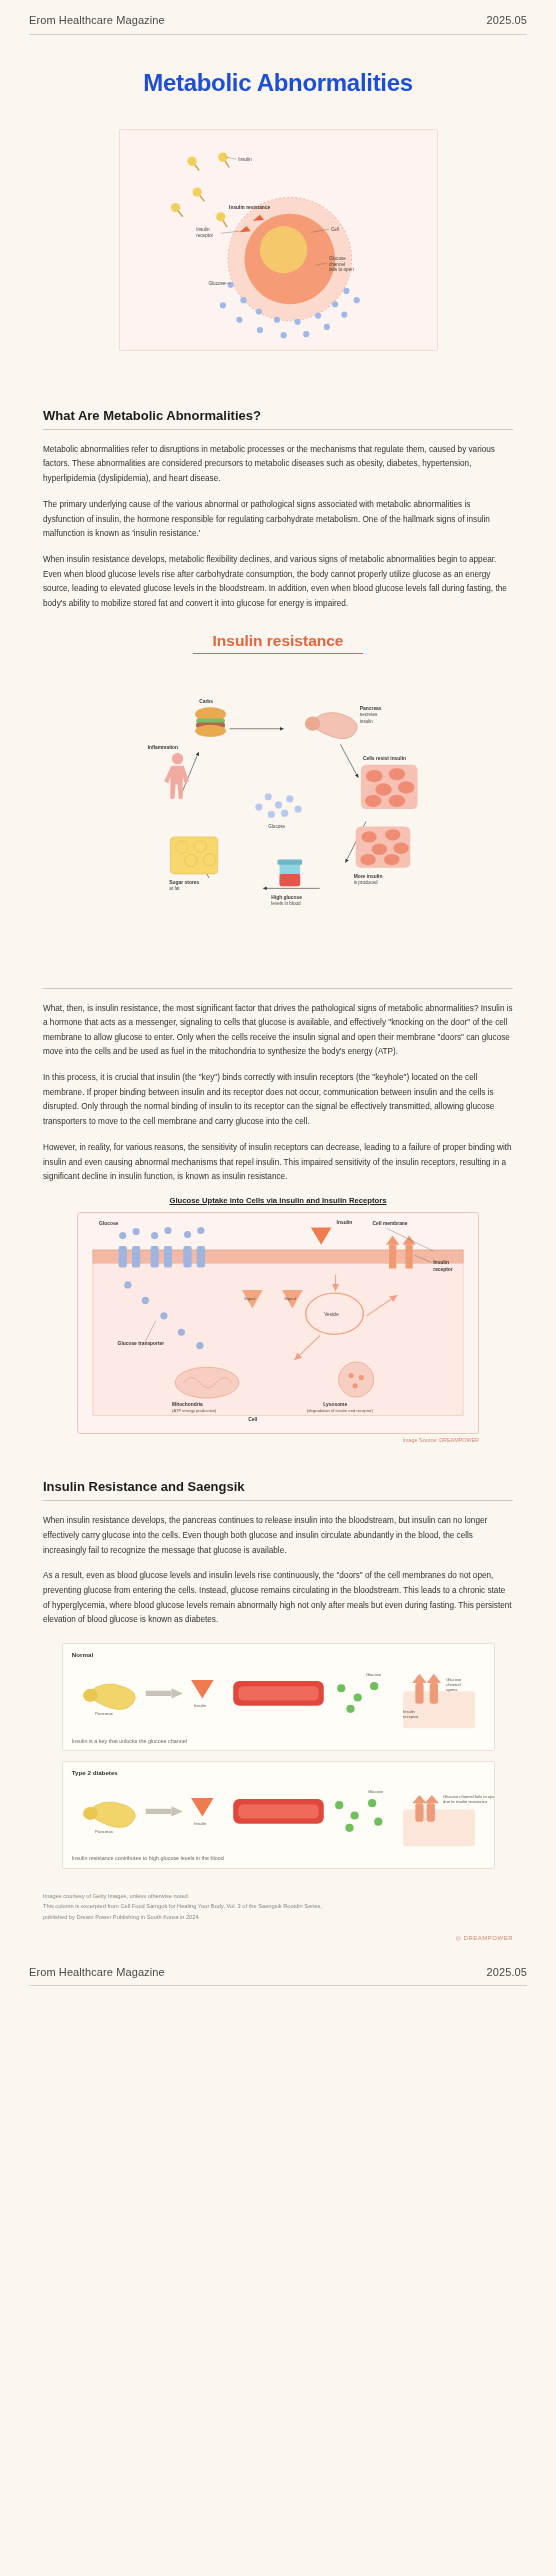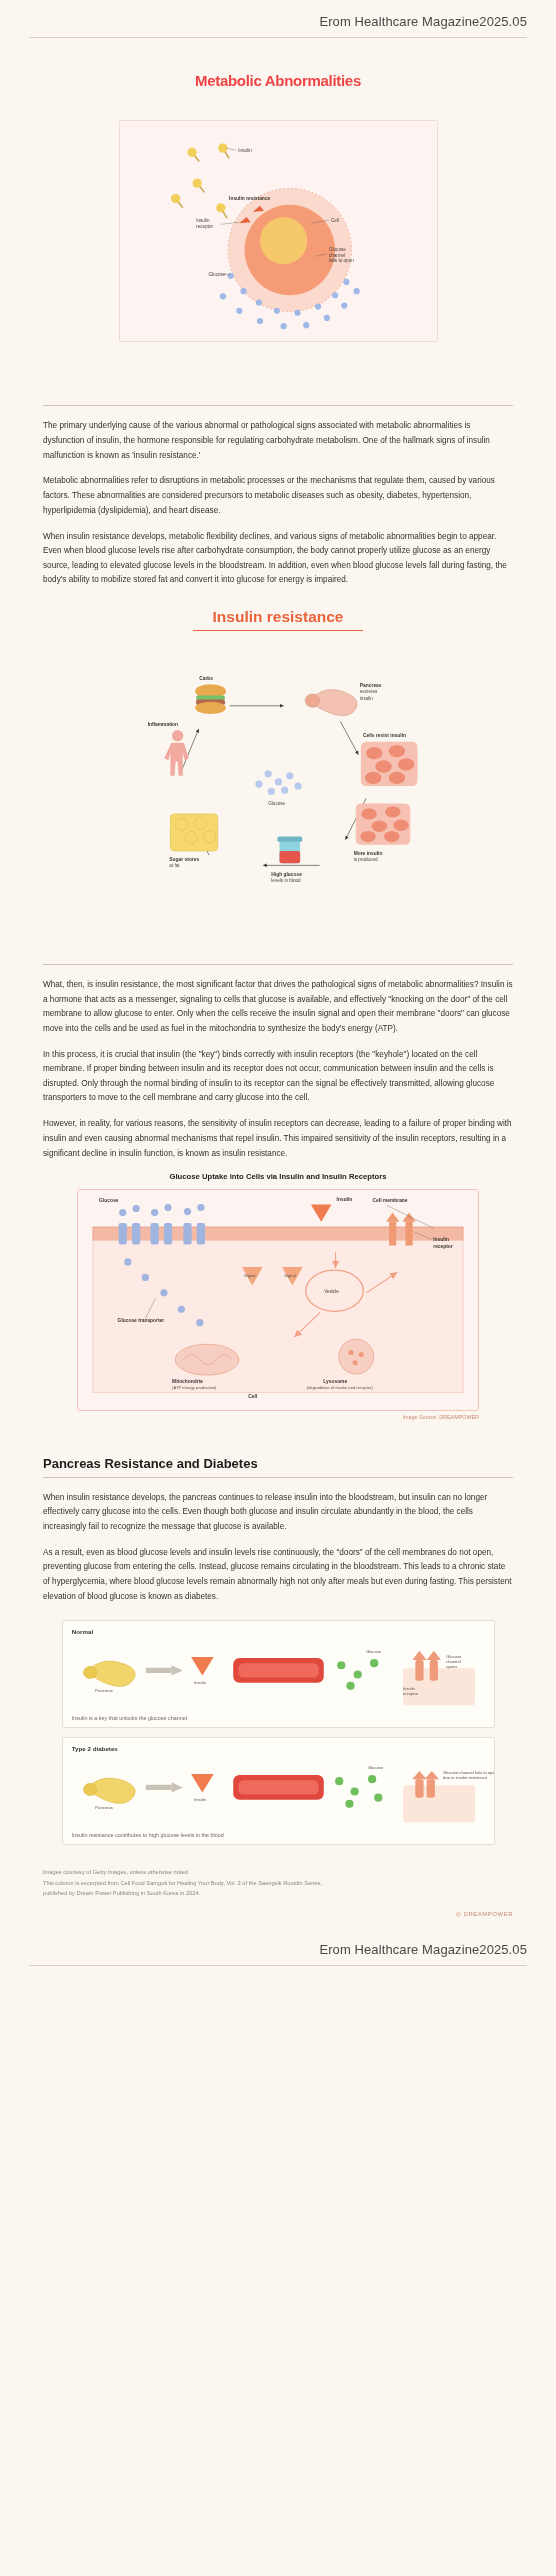--- a/index.html
+++ b/index.html
@@ -13,47 +13,47 @@
   }
   .page {
     width: 556px;
     min-height: 3627px;
     position: relative;
     padding: 0 0 20.6px 0;
   }
   
   .runner {
     display: flex;
-    justify-content: flex-end;
+    justify-content: space-between;
     align-items: center;
-    font-size: 13px;
+    font-size: 11px;
     color: #4a4744;
     padding: 14.4px 29px 0 29px;
     letter-spacing: 0.1px;
   }
   .runner.footer {
     padding: 0 29px 0 29px;
     margin-top: 25px;
   }
   .rule {
     height: 0.5px;
     background: #d8cfc2;
     margin: 7.2px 29px 0 29px;
   }
   .rule.footer-rule { margin: 0 29px 9.3px 29px; }
 
   
   .title {
     text-align: center;
-    font-size: 15px;
+    font-size: 24px;
     line-height: 1.28;
     font-weight: 700;
     letter-spacing: -0.3px;
     margin: 34px 62px 0 62px;
-    color: #ef4444;
+    color: #1d4ed8;
   }
 
   
   .hero {
     margin: 30px auto 0 auto;
     width: 319px;
     height: 222px;
     background: #fdf3f0;
     border: 0.5px solid #f0dcd5;
     border-radius: 2.1px;
@@ -108,20 +108,21 @@
   .uptake-wrap {
     width: 402px;
     margin: 11.3px auto 0 auto;
   }
   .uptake-title {
     font-size: 7.7px;
     font-weight: 700;
     text-align: center;
     margin-bottom: 7.2px;
     color: #242220;
+    text-decoration: underline;
   }
   .uptake-box {
     border: 1px solid #f1c3b2;
     border-radius: 3.1px;
     background: #fdf4f1;
     height: 222px;
     position: relative;
     overflow: hidden;
   }
   .src-note {
@@ -267,23 +268,24 @@
       <text class="lbl" x="406" y="274">fails to open</text>
       <line x1="402" y1="258" x2="380" y2="262" stroke="#6d6760" stroke-width="0.8"></line>
       <text class="lbl" x="172" y="300">Glucose</text>
       <line x1="200" y1="296" x2="214" y2="298" stroke="#6d6760" stroke-width="0.8"></line>
     </svg>
   </div>
 
   <div class="gap-lg"></div>
 
   <div class="section">
+    <h2 class="sec-title">What Are Metabolic Abnormalities?</h2>
     <div class="sec-head-rule"></div>
+    <p class="body">Metabolic abnormalities refer to disruptions in metabolic processes or the mechanisms that regulate them, caused by various factors. These abnormalities are considered precursors to metabolic diseases such as obesity, diabetes, hypertension, hyperlipidemia (dyslipidemia), and heart disease.</p>
     <p class="body">The primary underlying cause of the various abnormal or pathological signs associated with metabolic abnormalities is dysfunction of insulin, the hormone responsible for regulating carbohydrate metabolism. One of the hallmark signs of insulin malfunction is known as 'insulin resistance.'</p>
-    <p class="body">Metabolic abnormalities refer to disruptions in metabolic processes or the mechanisms that regulate them, caused by various factors. These abnormalities are considered precursors to metabolic diseases such as obesity, diabetes, hypertension, hyperlipidemia (dyslipidemia), and heart disease.</p>
     <p class="body">When insulin resistance develops, metabolic flexibility declines, and various signs of metabolic abnormalities begin to appear. Even when blood glucose levels rise after carbohydrate consumption, the body cannot properly utilize glucose as an energy source, leading to elevated glucose levels in the bloodstream. In addition, even when blood glucose levels fall during fasting, the body's ability to mobilize stored fat and convert it into glucose for energy is impaired.</p>
   </div>
 
   <div class="cycle-wrap">
     <div class="cycle-heading">Insulin resistance</div>
     <div class="cycle-underline"></div>
     <svg class="cycle-svg" width="361" height="278" viewBox="0 0 700 540">
 
       <g fill="none" stroke="#3b3733" stroke-width="1.2">
         <path d="M255,120 L360,120" marker-end="url(#ar)"></path>
@@ -484,21 +486,21 @@
         <line x1="130" y1="250" x2="150" y2="210" stroke="#6d6760" stroke-width="0.8"></line>
         <text class="lbl-b" x="330" y="404">Cell</text>
       </svg>
     </div>
     <div class="src-note">Image Source: DREAMPOWER</div>
   </div>
 
   <div class="gap-md"></div>
 
   <div class="section">
-    <h2 class="sec-title">Pancreas Resistance and Diabetes</h2>
+    <h2 class="sec-title">Insulin Resistance and Saengsik</h2>
     <div class="sec-head-rule"></div>
     <p class="body">When insulin resistance develops, the pancreas continues to release insulin into the bloodstream, but insulin can no longer effectively carry glucose into the cells. Even though both glucose and insulin circulate abundantly in the blood, the cells increasingly fail to recognize the message that glucose is available.</p>
     <p class="body">As a result, even as blood glucose levels and insulin levels rise continuously, the "doors" of the cell membranes do not open, preventing glucose from entering the cells. Instead, glucose remains circulating in the bloodstream. This leads to a chronic state of hyperglycemia, where blood glucose levels remain abnormally high not only after meals but even during fasting. This persistent elevation of blood glucose is known as diabetes.</p>
   </div>
 
   <div class="diab-wrap">
 
     <div class="diab-panel">
       <div class="panel-tag">Normal</div>
       <svg width="431" height="107" viewBox="0 0 836 208">

